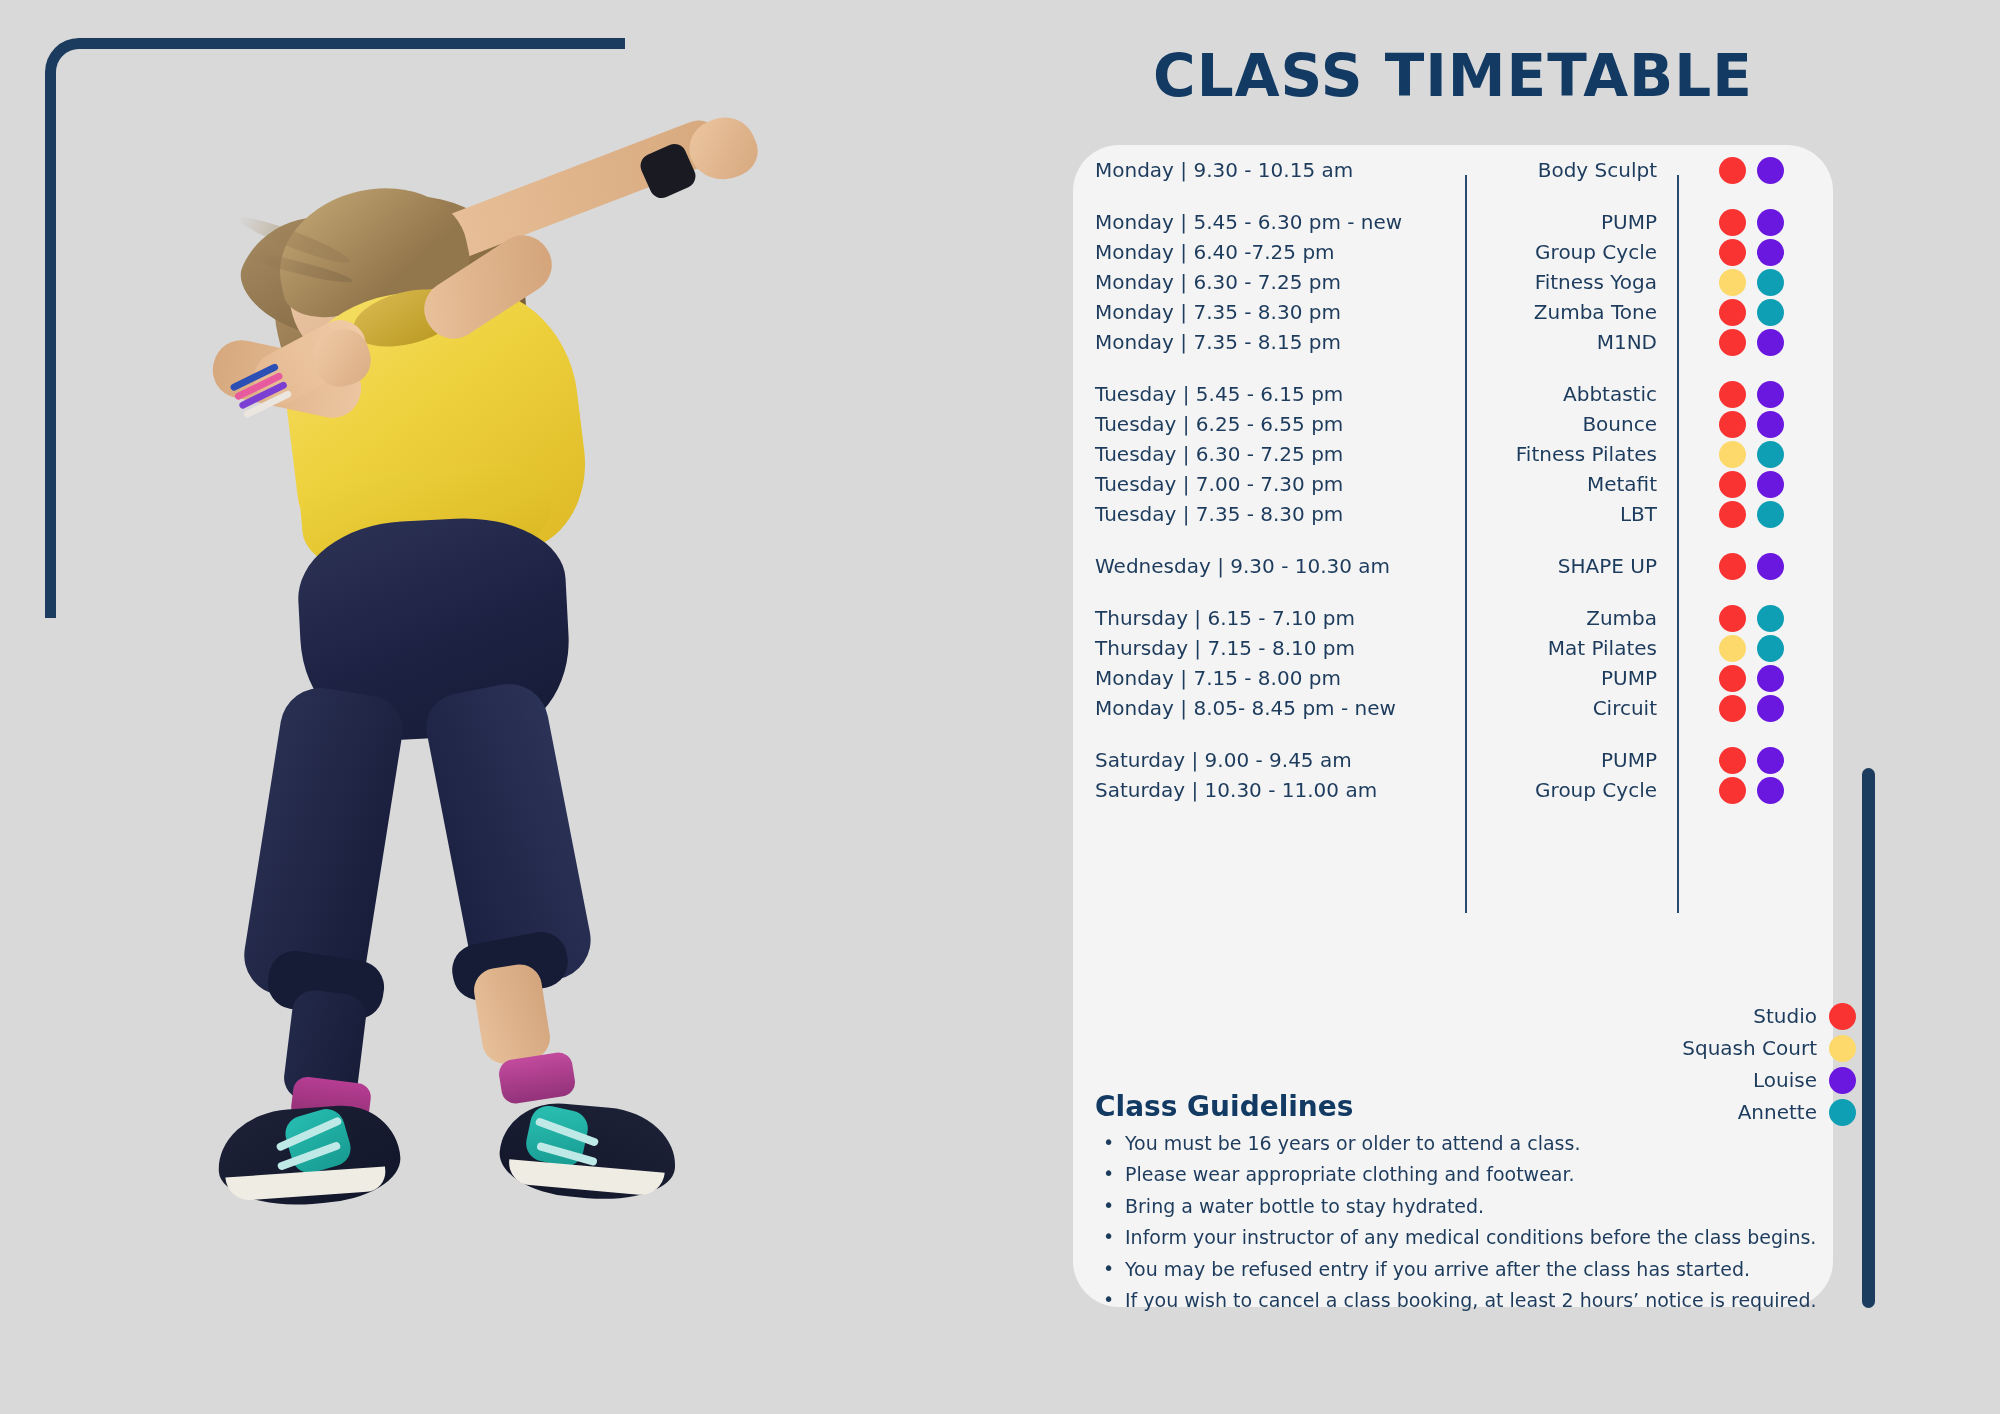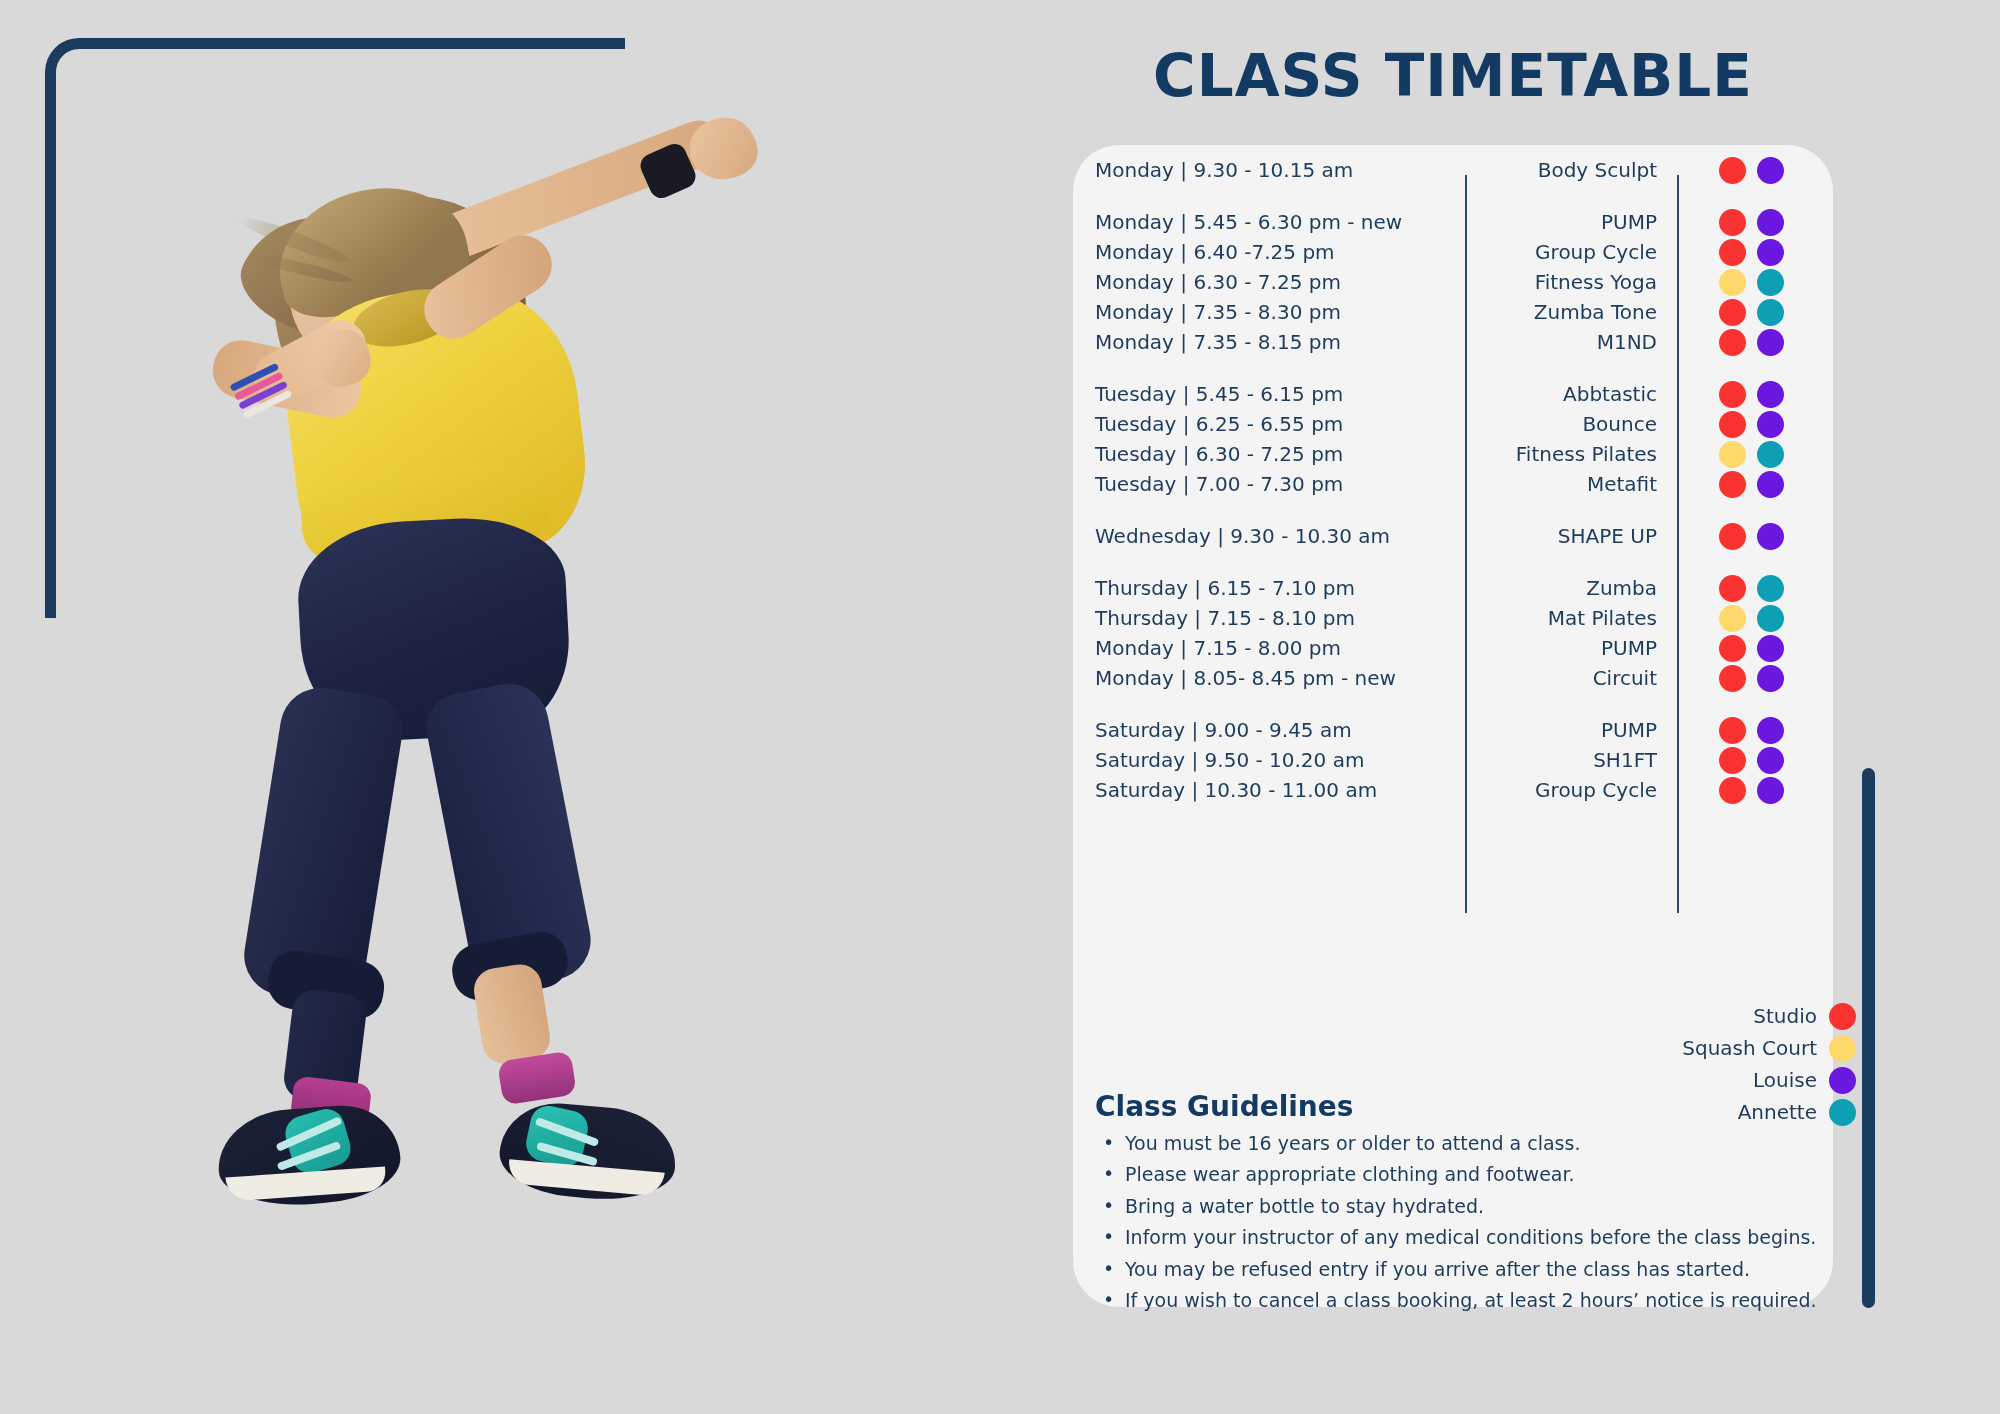--- a/index.html
+++ b/index.html
@@ -458,20 +458,28 @@
         </div>
       </div>
       <div class="row">
         <div class="col-time">Tuesday | 7.00 - 7.30 pm</div>
         <div class="col-class">Metafit</div>
         <div class="col-dots">
           <span class="dot" style="background: rgb(249, 50, 50);"></span>
           <span class="dot" style="background: rgb(106, 23, 224);"></span>
         </div>
       </div>
+      <div class="row">
+        <div class="col-time">Tuesday | 7.35 - 8.30 pm</div>
+        <div class="col-class">LBT</div>
+        <div class="col-dots">
+          <span class="dot" style="background: rgb(249, 50, 50);"></span>
+          <span class="dot" style="background: rgb(14, 159, 181);"></span>
+        </div>
+      </div>
       <div class="row gap">
         <div class="col-time">Wednesday | 9.30 - 10.30 am</div>
         <div class="col-class">SHAPE UP</div>
         <div class="col-dots">
           <span class="dot" style="background: rgb(249, 50, 50);"></span>
           <span class="dot" style="background: rgb(106, 23, 224);"></span>
         </div>
       </div>
       <div class="row gap">
         <div class="col-time">Thursday | 6.15 - 7.10 pm</div>
@@ -501,28 +509,20 @@
         <div class="col-time">Monday | 8.05- 8.45 pm - new</div>
         <div class="col-class">Circuit</div>
         <div class="col-dots">
           <span class="dot" style="background: rgb(249, 50, 50);"></span>
           <span class="dot" style="background: rgb(106, 23, 224);"></span>
         </div>
       </div>
       <div class="row gap">
         <div class="col-time">Saturday | 9.00 - 9.45 am</div>
         <div class="col-class">PUMP</div>
-        <div class="col-dots">
-          <span class="dot" style="background: rgb(249, 50, 50);"></span>
-          <span class="dot" style="background: rgb(106, 23, 224);"></span>
-        </div>
-      </div>
-      <div class="row">
-        <div class="col-time">Saturday | 9.50 - 10.20 am</div>
-        <div class="col-class">SH1FT</div>
         <div class="col-dots">
           <span class="dot" style="background: rgb(249, 50, 50);"></span>
           <span class="dot" style="background: rgb(106, 23, 224);"></span>
         </div>
       </div>
       <div class="row">
         <div class="col-time">Saturday | 10.30 - 11.00 am</div>
         <div class="col-class">Group Cycle</div>
         <div class="col-dots">
           <span class="dot" style="background: rgb(249, 50, 50);"></span>

